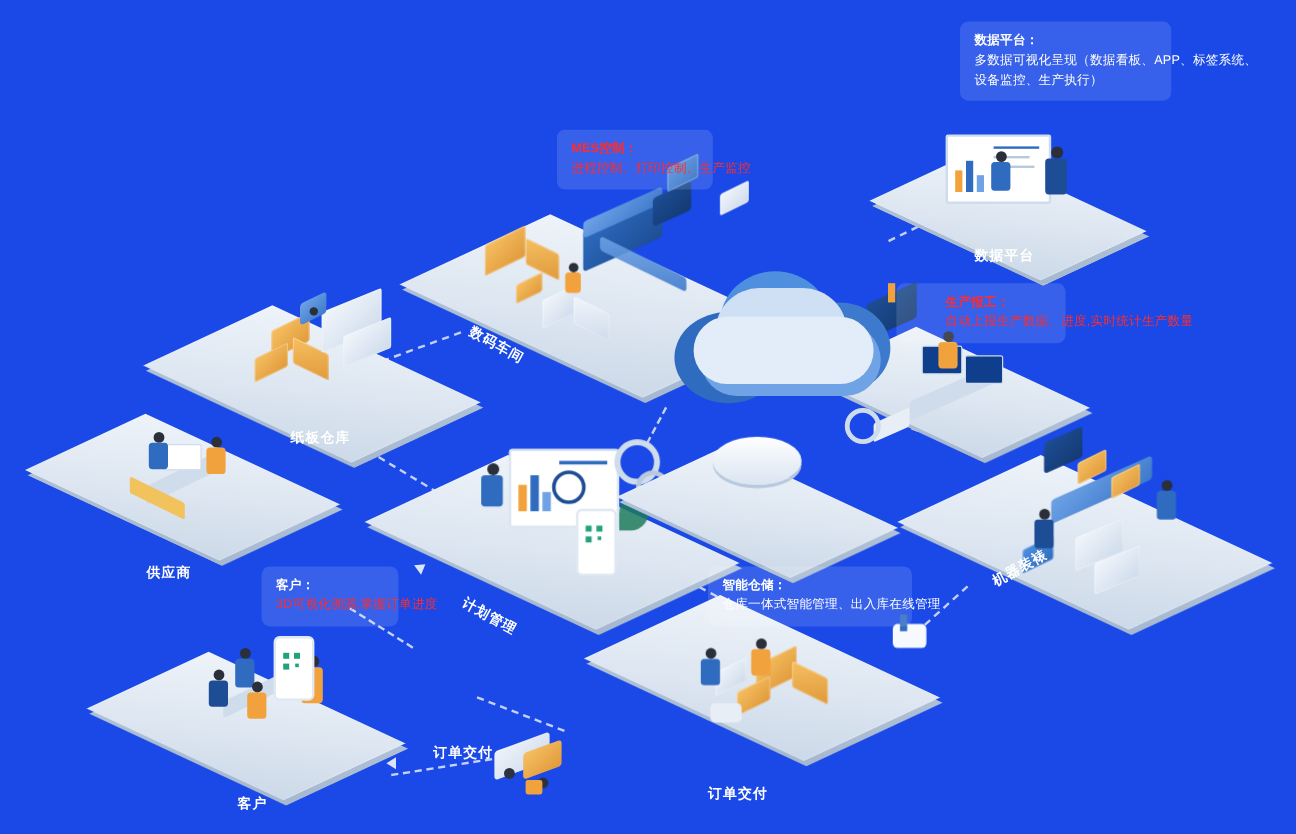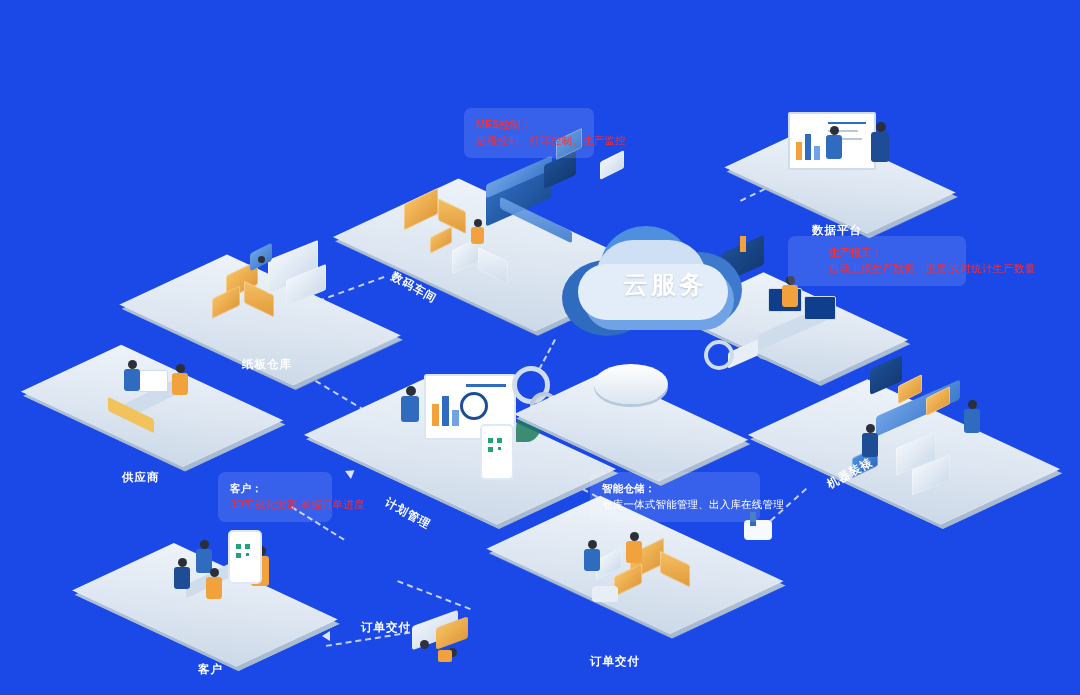--- a/index.html
+++ b/index.html
@@ -278,30 +278,34 @@
   <div class="sm" style="left:438px;top:650px;width:14px;height:12px;background:#f2a23c;border-radius:2px;"></div>
 
   <div id="cloud">
     <div class="c" style="left:6px;top:42px;width:90px;height:76px;background:#2f6cc0;"></div>
     <div class="c" style="left:44px;top:8px;width:92px;height:86px;background:#4f8fe0;"></div>
     <div class="c" style="left:100px;top:34px;width:86px;height:76px;background:#3d79cc;"></div>
     <div class="c" style="left:28px;top:52px;width:150px;height:60px;background:#6fa3e6;border-radius:32px;"></div>
     <div class="c" style="left:40px;top:22px;width:110px;height:74px;background:#cfe0f5;border-radius:44px;"></div>
     <div class="c" style="left:22px;top:46px;width:150px;height:56px;background:#e3edfa;border-radius:30px;"></div>
   </div>
-  <div class="cloud-txt">云服务</div>
-
+
+  <div class="callout" style="left:800px;top:18px;width:176px;">
+    <span class="ttl">数据平台：</span>
+    <span class="line">多数据可视化呈现（数据看板、APP、标签系统、</span>
+    <span class="line">设备监控、生产执行）</span>
+  </div>
 
   <div class="callout allred" style="left:464px;top:108px;width:130px;">
     <span class="ttl">MES控制：</span>
     <span class="line">进程控制、打印控制、生产监控</span>
   </div>
 
 
-  <div class="callout allred" style="left:788px;top:236px;width:178px;padding-left:41px;">
+  <div class="callout allred" style="left:747px;top:236px;width:141px;padding-left:41px;">
     <span class="ttl">生产报工：</span>
     <span class="line">自动上报生产数据、进度,实时统计生产数量</span>
   </div>
 
 
   <div class="callout" style="left:218px;top:472px;width:114px;">
     <span class="ttl">客户：</span>
     <span class="line red">3D可视化溯源,掌握订单进度</span>
   </div>
 
@@ -311,16 +315,16 @@
   </div>
 
 
   <div class="lbl rot2" style="left:392px;top:268px;">数码车间</div>
   <div class="lbl" style="left:242px;top:357px;">纸板仓库</div>
   <div class="lbl" style="left:122px;top:470px;">供应商</div>
   <div class="lbl rot2" style="left:386px;top:494px;">计划管理</div>
   <div class="lbl" style="left:198px;top:662px;">客户</div>
   <div class="lbl" style="left:361px;top:620px;">订单交付</div>
   <div class="lbl" style="left:590px;top:654px;">订单交付</div>
-  <div class="lbl" style="left:812px;top:223px;">数据平台</div>
+  <div class="lbl" style="left:812px;top:206px;">数据平台</div>
   <div class="lbl rot" style="left:828px;top:478px;">机器装裱</div>
 
 </div>
 
 </body></html>

